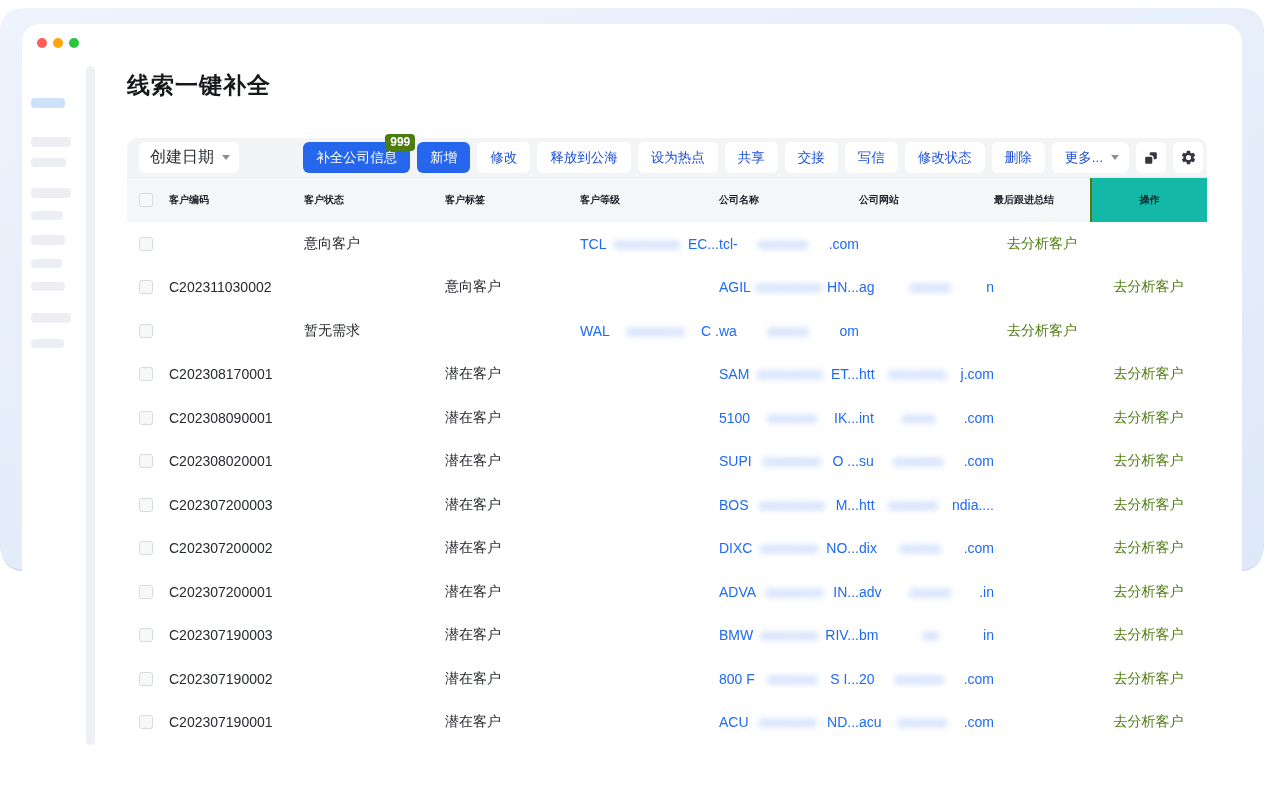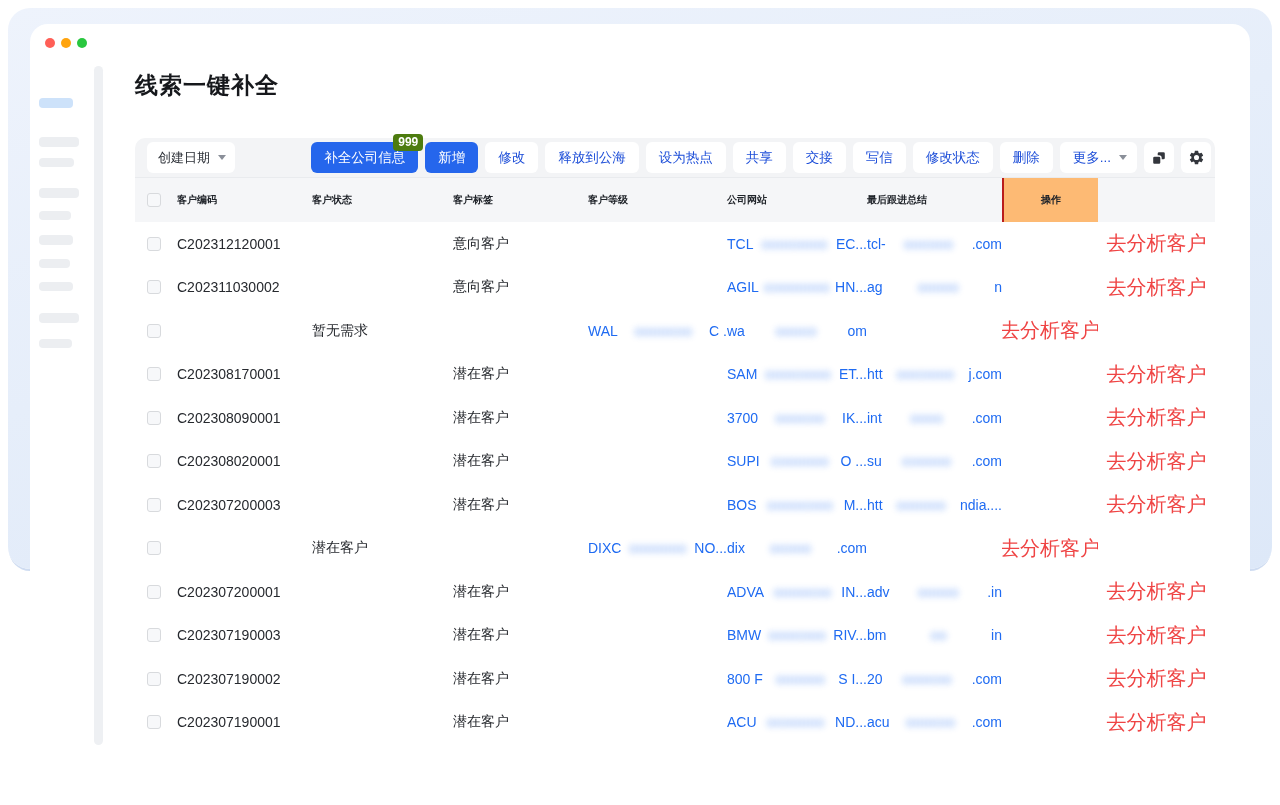--- a/index.html
+++ b/index.html
@@ -1,20 +1,20 @@
 <!DOCTYPE html>
 <html><head>
 <meta charset="utf-8">
 <style>
   * { margin:0; padding:0; box-sizing:border-box; }
   html,body { width:1280px; height:805px; overflow:hidden; background:#ffffff;
               font-family:"Liberation Sans","DejaVu Sans",sans-serif; }
 
   
-  .frame { position:absolute; left:8px; top:8px; width:1264px; height:561px;
+  .frame { position:absolute; left:0; top:8px; width:1264px; height:561px;
            border-radius:22px;
            background:linear-gradient(165deg,#eef3fc 0%,#e6eefa 45%,#dde8f8 100%);
            box-shadow:0 3px 0 -1px rgba(167,192,230,.55); }
 
   
   .window { position:absolute; left:22px; top:16px; width:1220px; height:756px;
             background:#ffffff; border-radius:18px; }
 
   
   .lights { position:absolute; left:15px; top:14px; display:flex; gap:6px; }
@@ -34,21 +34,21 @@
 
   .panel { margin-top:37px; border-radius:10px 10px 0 0; overflow:visible; }
 
   
   .toolbar { height:40px; background:#f3f4f6; border-radius:10px 10px 0 0;
              border-bottom:1px solid #e9ebee;
              display:flex; align-items:center; padding:0 4px 0 4px; }
   .select { height:31px; min-width:84px; background:#ffffff; border-radius:6px;
             display:flex; align-items:center; justify-content:space-between;
             padding:0 9px 0 11px; cursor:pointer; }
-  .select .lbl { font-size:13px; color:#2b2f36;text-align:right; }
+  .select .lbl { font-size:16px; color:#2b2f36;text-align:right; }
   .caret { width:0; height:0; border-left:4px solid transparent;
            border-right:4px solid transparent; border-top:5px solid #8a8f99;
            margin-left:8px; }
   .tb-spacer { flex:1; }
   .btn { height:31px; background:#ffffff; border:none; border-radius:6px;
          padding:0 13px; font-size:13.5px; color:#1d4ed8; cursor:pointer;
          font-family:inherit; white-space:nowrap; display:flex; align-items:center; }
   .btn + .btn, .btn + .iconbtn, .iconbtn + .iconbtn { margin-left:7px; }
   .btn.primary { background:#2566ec; color:#ffffff; font-weight:500; }
   .btn.has-badge { position:relative; }
@@ -60,32 +60,32 @@
              border-radius:6px; cursor:pointer; display:flex; align-items:center;
              justify-content:center; }
   .iconbtn svg { display:block; }
 
   
   .grid-cols { display:grid;
                grid-template-columns:42px 135px 141px 135px 139px 140px 135px 96px 117px; }
   .thead { height:44px; background:#f5f6f8; }
   .th { display:flex; align-items:center; font-size:10px; font-weight:700;
         color:#20242a; }
-  .th-action { justify-content:center; background:#fdba74; border-left:2px solid #b91c1c; }
+  .th-action { justify-content:center; background:#14b8a6; border-left:2px solid #4d7c0f; }
   .cell-check { display:flex; align-items:center; padding-left:12px; }
   .checkbox { width:14px; height:14px; border:1px solid #d8dadd; border-radius:3px;
               background:#f7f8fa; cursor:pointer; }
 
   .tr { height:43.5px; background:#ffffff; }
   .td { display:flex; align-items:center; font-size:14px; color:#26292e;
         white-space:nowrap; overflow:hidden; }
   .td.status { font-weight:500; }
   .td.link { color:#1f6bf2; cursor:pointer;justify-content:space-between; }
   .td.action { justify-content:center; }
-  .action-link { color:#ef4444; font-size:20px; font-weight:500; cursor:pointer;
+  .action-link { color:#4d7c0f; font-size:14px; font-weight:500; cursor:pointer;
                  text-decoration:none; }
   .mask { filter:blur(3px); opacity:.55; letter-spacing:0.5px; }
 </style>
 </head>
 <body>
 
 <div class="frame">
   <div class="window">
 
     <div class="lights">
@@ -154,31 +154,31 @@
         </div>
 
         <div class="thead grid-cols">
           <div class="th cell-check">
               <span class="checkbox"></span>
             </div>
           <div class="th">客户编码</div>
           <div class="th">客户状态</div>
           <div class="th">客户标签</div>
           <div class="th">客户等级</div>
+          <div class="th">公司名称</div>
           <div class="th">公司网站</div>
           <div class="th">最后跟进总结</div>
           <div class="th th-action">操作</div>
         </div>
 
         <div id="table-body">
   <div class="tr grid-cols">
     <div class="td cell-check">
                 <span class="checkbox"></span>
               </div>
-    <div class="td">C202312120001</div>
     <div class="td"></div>
     <div class="td status">意向客户</div>
     <div class="td"></div>
     <div class="td link">
                 <span>TCL </span>
                 <span class="mask">oooooooo</span>
                 <span>EC...</span>
               </div>
     <div class="td link">
                 <span>tcl-</span>
@@ -264,21 +264,21 @@
 
   <div class="tr grid-cols">
     <div class="td cell-check">
                 <span class="checkbox"></span>
               </div>
     <div class="td">C202308090001</div>
     <div class="td"></div>
     <div class="td status">潜在客户</div>
     <div class="td"></div>
     <div class="td link">
-                <span>3700 </span>
+                <span>5100 </span>
                 <span class="mask">oooooo</span>
                 <span> IK...</span>
               </div>
     <div class="td link">
                 <span>int</span>
                 <span class="mask">oooo</span>
                 <span>.com</span>
               </div>
     <div class="td"></div>
     <div class="td action">
@@ -331,20 +331,21 @@
     <div class="td"></div>
     <div class="td action">
                 <a class="action-link">去分析客户</a>
               </div>
   </div>
 
   <div class="tr grid-cols">
     <div class="td cell-check">
                 <span class="checkbox"></span>
               </div>
+    <div class="td">C202307200002</div>
     <div class="td"></div>
     <div class="td status">潜在客户</div>
     <div class="td"></div>
     <div class="td link">
                 <span>DIXC</span>
                 <span class="mask">ooooooo</span>
                 <span>NO...</span>
               </div>
     <div class="td link">
                 <span>dix</span>

